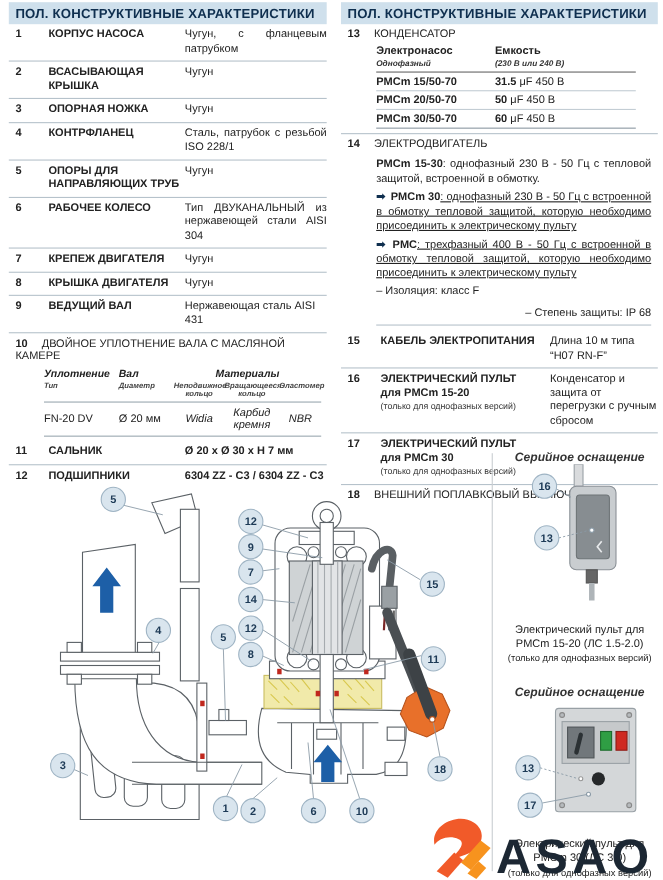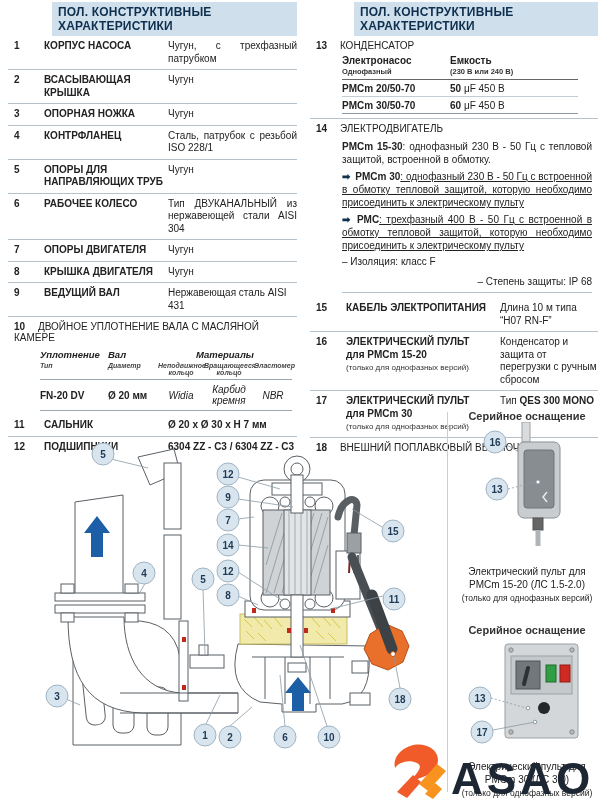--- a/index.html
+++ b/index.html
@@ -2,62 +2,62 @@
 <html><head>
 <meta charset="utf-8">
 <style>
   html,body{margin:0;padding:0;}
   body{width:603px;height:800px;position:relative;background:#fff;overflow:hidden;
        font-family:"Liberation Sans",sans-serif;color:#222;}
   .col{position:absolute;top:2px;}
   #col-left{left:8px;width:289px;}
   #col-right{left:310px;width:288px;}
   .hdr-bar{background:#cfe0ec;color:#0f2f4f;font-weight:bold;font-size:12px;
-           padding:3px 6px;letter-spacing:.2px;margin-left:44px;}
+           padding:3px 6px;letter-spacing:.2px;}
   .rowline{border-bottom:1px solid #b6c2cb;}
   .spec{display:grid;grid-template-columns:26px 120px 1fr;column-gap:4px;
         padding:4px 0 4px 6px;font-size:10px;line-height:1.25;}
   .spec .num{font-weight:bold;text-align:left;}
   .spec .nm{font-weight:bold;}
   .spec .val{text-align:left;}
   .spec .val.j{text-align:justify;}
   .wide{grid-template-columns:26px 150px 1fr;}
   .full{display:block;padding:4px 0 2px 6px;font-size:10px;}
   .full .num{font-weight:bold;margin-right:10px;}
   .full .nm{font-weight:normal;}
   .small-note{font-size:8px;font-weight:normal;color:#333;}
   
   .seal-table{margin:2px 0 4px 32px;font-size:9px;width:252px;}
   .st-grid{display:grid;grid-template-columns:68px 50px 46px 50px 38px;}
   .st-h{font-style:italic;font-weight:bold;font-size:9.5px;padding-top:2px;}
   .st-sub{font-style:italic;font-weight:bold;font-size:7px;color:#444;padding:2px 0 3px 0;}
   .ctr{text-align:center;font-style:italic;}
   .st-data{border-top:1px solid #9aa7b0;border-bottom:1px solid #9aa7b0;
            padding:4px 0;align-items:center;}
-  .st-data .b{font-weight:bold;font-size:10px;}
+  .st-data .b{font-weight:normal;font-size:10px;}
   
   .cap-table{margin:2px 0 4px 32px;width:236px;font-size:10px;}
   .cap-grid{display:grid;grid-template-columns:108px 1fr;}
   .cap-h{font-weight:bold;}
-  .cap-sub{font-weight:bold;font-size:7.5px;color:#333;
+  .cap-sub{font-style:italic;font-weight:bold;font-size:7.5px;color:#333;
            padding:1px 0 3px 0;border-bottom:1px solid #666;}
   .cap-row{padding:2.5px 0;border-bottom:1px solid #c3cdd4;}
   .cap-row .model{font-weight:bold;}
   .cap-row.last{border-bottom:1px solid #8a97a1;}
   
   .motor-p{font-size:10px;margin:4px 0 4px 32px;line-height:1.3;text-align:justify;width:250px;}
   .motor-p .arr{color:#0f2f4f;font-weight:bold;margin-right:2px;}
   .motor-p .ul{text-decoration:underline;}
   .insul{display:flex;font-size:10px;margin:4px 0 5px 32px;width:250px;}
   .insul span:last-child{margin-left:auto;margin-top:20px;}
   
   #diagram{position:absolute;left:0;top:405px;}
   #side-sep{position:absolute;left:447px;top:412px;width:1px;height:380px;background:#c9ced2;}
   .panel{position:absolute;left:452px;width:150px;text-align:center;}
-  .panel h4{margin:0;font-size:11px;font-weight:bold;color:#333;}
+  .panel h4{margin:0;font-size:11px;font-weight:bold;color:#333;font-style:italic;}
   .panel .cap{font-size:10px;line-height:1.3;color:#222;}
   .panel .cap .sm{font-size:8.5px;}
   #panel1{top:410px;}
   #panel2{top:624px;}
   #logo{position:absolute;left:383px;top:742px;z-index:6;}
   .callout{fill:#d9e5ee;stroke:#9fb4c4;stroke-width:1;}
   .cnum{fill:#1d3a56;font-size:10px;font-weight:bold;text-anchor:middle;
         font-family:"Liberation Sans",sans-serif;}
   .leader{stroke:#8a9aa6;stroke-width:.8;fill:none;}
   .out{stroke:#5b6166;fill:#fff;stroke-width:1;}
@@ -65,21 +65,21 @@
 </style>
 </head>
 <body>
 
 <div class="col" id="col-left">
   <div class="hdr-bar">ПОЛ. КОНСТРУКТИВНЫЕ ХАРАКТЕРИСТИКИ</div>
 
   <div class="spec rowline">
     <span class="num">1</span>
     <span class="nm">КОРПУС НАСОСА</span>
-    <span class="val j">Чугун, с трехфазный патрубком</span>
+    <span class="val j">Чугун, с фланцевым патрубком</span>
   </div>
   <div class="spec rowline">
     <span class="num">2</span>
     <span class="nm">ВСАСЫВАЮЩАЯ КРЫШКА</span>
     <span class="val">Чугун</span>
   </div>
   <div class="spec rowline">
     <span class="num">3</span>
     <span class="nm">ОПОРНАЯ НОЖКА</span>
     <span class="val">Чугун</span>
@@ -94,21 +94,21 @@
     <span class="nm">ОПОРЫ ДЛЯ НАПРАВЛЯЮЩИХ ТРУБ</span>
     <span class="val">Чугун</span>
   </div>
   <div class="spec rowline">
     <span class="num">6</span>
     <span class="nm">РАБОЧЕЕ КОЛЕСО</span>
     <span class="val j">Тип ДВУКАНАЛЬНЫЙ из нержавеющей стали AISI 304</span>
   </div>
   <div class="spec rowline">
     <span class="num">7</span>
-    <span class="nm">ОПОРЫ ДВИГАТЕЛЯ</span>
+    <span class="nm">КРЕПЕЖ ДВИГАТЕЛЯ</span>
     <span class="val">Чугун</span>
   </div>
   <div class="spec rowline">
     <span class="num">8</span>
     <span class="nm">КРЫШКА ДВИГАТЕЛЯ</span>
     <span class="val">Чугун</span>
   </div>
   <div class="spec rowline">
     <span class="num">9</span>
     <span class="nm">ВЕДУЩИЙ ВАЛ</span>
@@ -158,20 +158,24 @@
     <span class="nm">КОНДЕНСАТОР</span>
   </div>
   <div class="cap-table">
     <div class="cap-grid">
       <span class="cap-h">Электронасос</span>
       <span class="cap-h">Емкость</span>
       <span class="cap-sub">Однофазный</span>
       <span class="cap-sub">(230 В или 240 В)</span>
     </div>
     <div class="cap-grid cap-row">
+      <span class="model">PMCm 15/50-70</span>
+      <span><b>31.5</b><span> μF 450 В</span></span>
+    </div>
+    <div class="cap-grid cap-row">
       <span class="model">PMCm 20/50-70</span>
       <span><b>50</b><span> μF 450 В</span></span>
     </div>
     <div class="cap-grid cap-row last">
       <span class="model">PMCm 30/50-70</span>
       <span><b>60</b><span> μF 450 В</span></span>
     </div>
   </div>
   <div class="rowline" style="margin-top:2px"></div>
 
@@ -209,21 +213,20 @@
     </span>
     <span class="val">Конденсатор и защита от перегрузки с ручным сбросом</span>
   </div>
   <div class="spec rowline wide">
     <span class="num">17</span>
     <span class="nm">
       <span>ЭЛЕКТРИЧЕСКИЙ ПУЛЬТ</span><br>
       <span>для PMCm 30</span><br>
       <span class="small-note">(только для однофазных версий)</span>
     </span>
-    <span class="val"><span>Тип </span><b>QES 300 MONO</b></span>
   </div>
   <div class="full">
     <span class="num">18</span>
     <span class="nm">ВНЕШНИЙ ПОПЛАВКОВЫЙ ВЫКЛЮЧАТЕЛЬ</span>
   </div>
 </div>
 
 <svg id="diagram" width="450" height="395" viewBox="0 0 450 395">
 
   <path class="out" d="M73,210 L73,340 L181,340 L181,262 Q179,220 140,216 L73,216 Z"></path>

